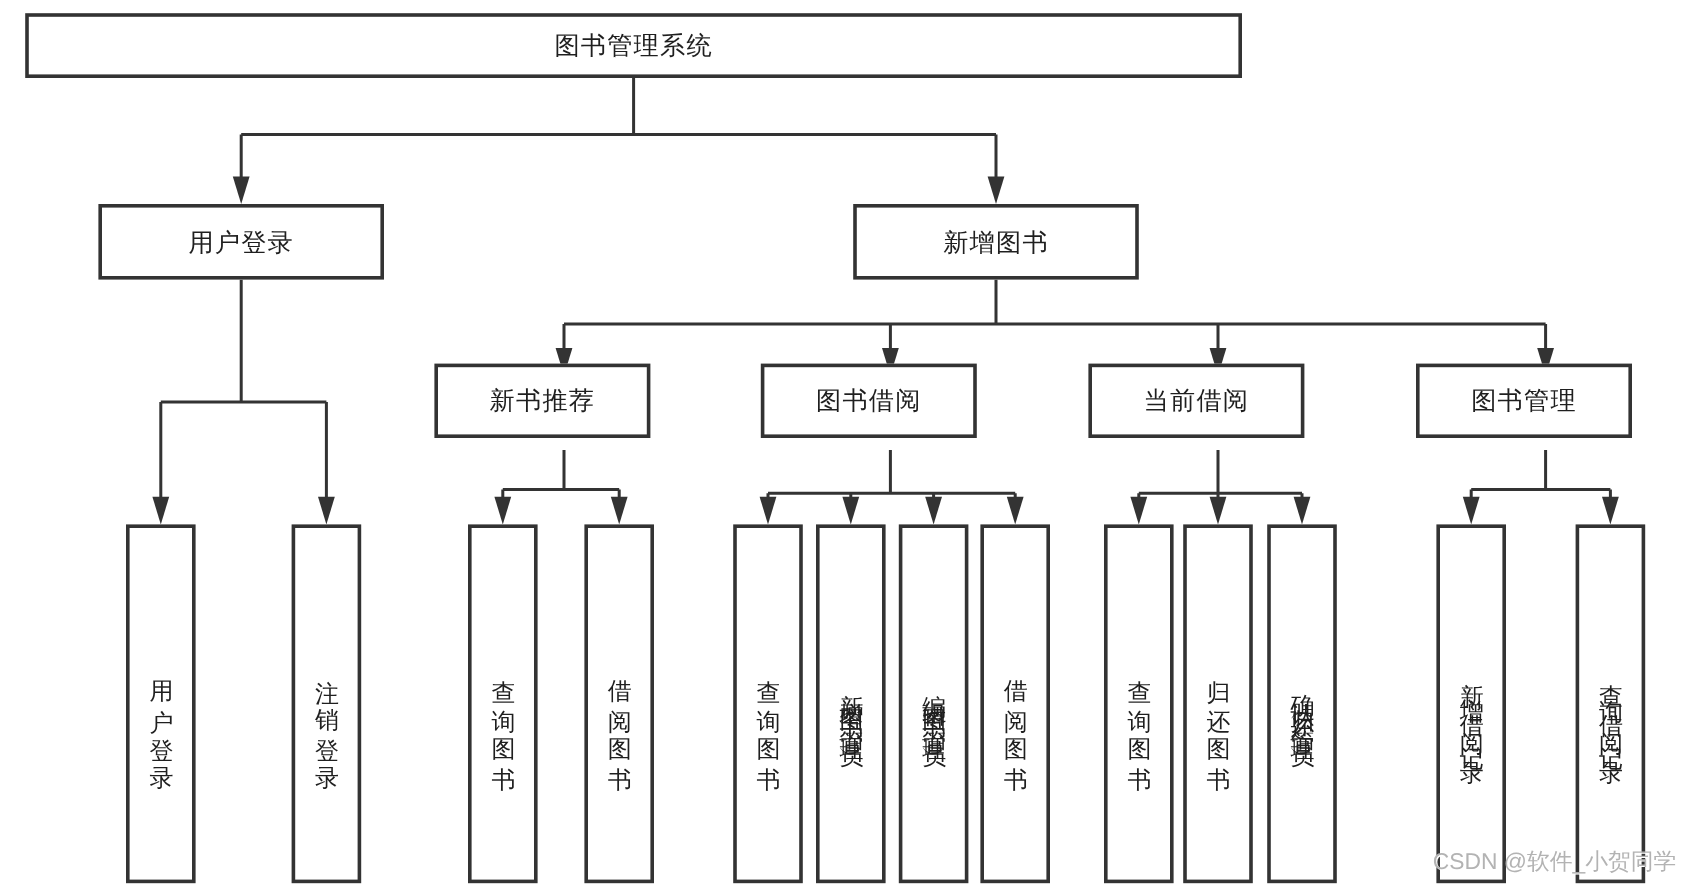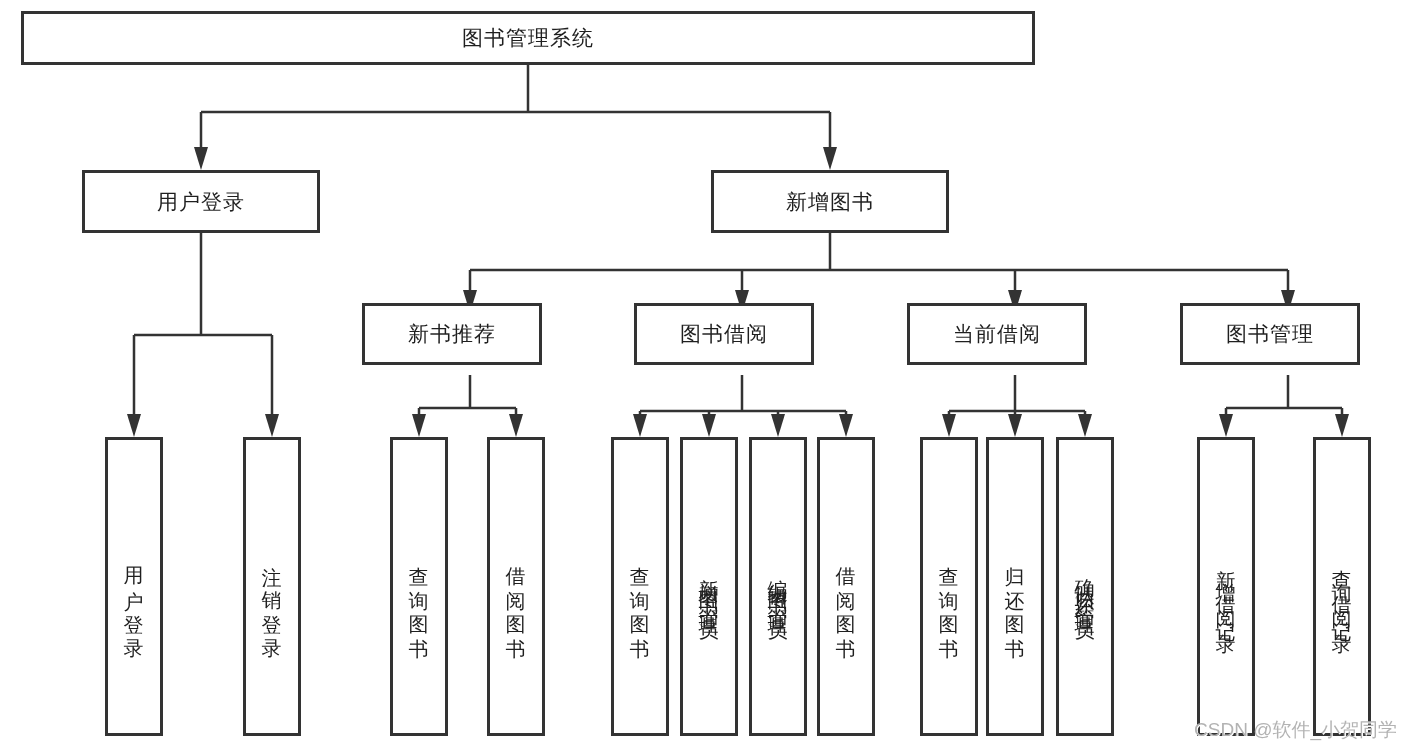--- a/index.html
+++ b/index.html
@@ -44,21 +44,21 @@
     line-height: 1;
     color: #1f1f1f;
     white-space: nowrap;
   }
   .sp4 { letter-spacing: 24px; padding-top: 24px; }
   .sp6 { letter-spacing: 13px; padding-top: 13px; }
   .sp9 { letter-spacing: 6px;  padding-top: 6px; }
   .watermark {
     position: absolute;
     right: 8px;
-    bottom: 4px;
+    bottom: 16px;
     font-size: 19px;
     color: #b3b3b3;
     text-shadow: 1px 1px 0 #ffffff;
     white-space: nowrap;
     margin-left: 27px;
   }
 </style>
 </head>
 <body>
 

